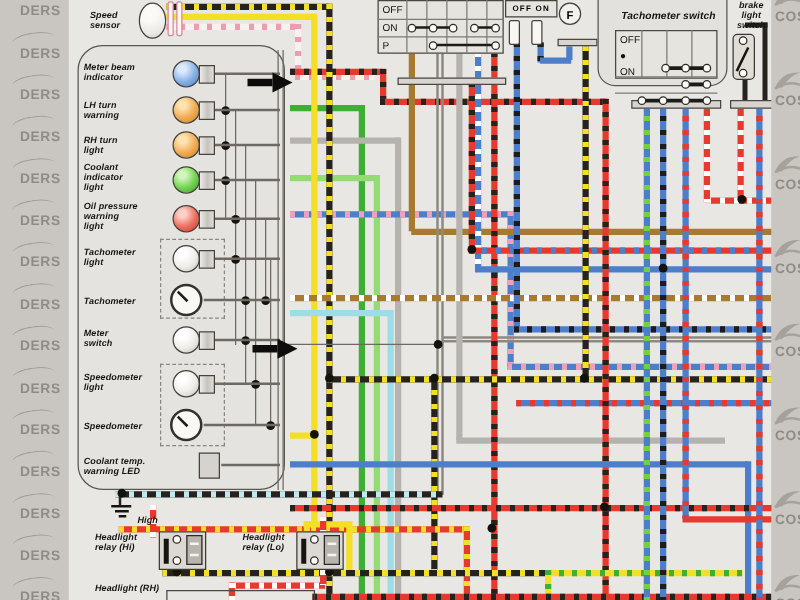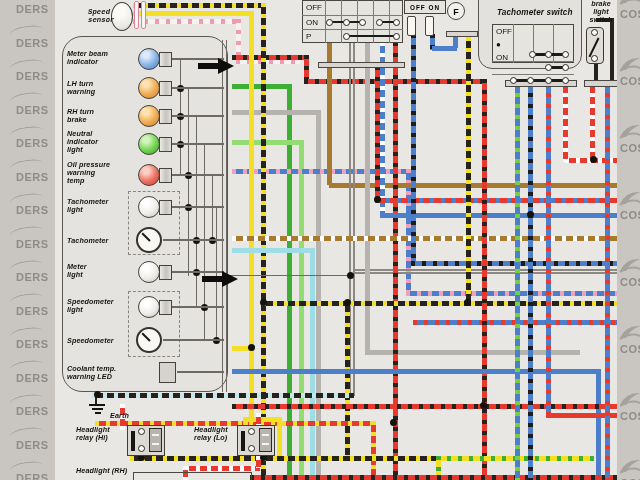--- a/index.html
+++ b/index.html
@@ -159,64 +159,64 @@
       <div style="left: 176.5px; top: 140.5px; width: 7px; height: 7px; background: rgb(20, 18, 13); border-radius: 50%; z-index: 12; position: absolute;"></div>
       <div style="left: 184.5px; top: 171.5px; width: 7px; height: 7px; background: rgb(20, 18, 13); border-radius: 50%; z-index: 12; position: absolute;"></div>
       <div style="left: 184.5px; top: 203.5px; width: 7px; height: 7px; background: rgb(20, 18, 13); border-radius: 50%; z-index: 12; position: absolute;"></div>
       <div style="left: 192.5px; top: 236.5px; width: 7px; height: 7px; background: rgb(20, 18, 13); border-radius: 50%; z-index: 12; position: absolute;"></div>
       <div style="left: 192.5px; top: 268.5px; width: 7px; height: 7px; background: rgb(20, 18, 13); border-radius: 50%; z-index: 12; position: absolute;"></div>
       <div style="left: 200.5px; top: 303.5px; width: 7px; height: 7px; background: rgb(20, 18, 13); border-radius: 50%; z-index: 12; position: absolute;"></div>
       <div style="left: 208.5px; top: 236.5px; width: 7px; height: 7px; background: rgb(20, 18, 13); border-radius: 50%; z-index: 12; position: absolute;"></div>
       <div style="left: 212.5px; top: 336.5px; width: 7px; height: 7px; background: rgb(20, 18, 13); border-radius: 50%; z-index: 12; position: absolute;"></div>
     </div>
 
-  <div class="lbl" style="left:88px;top:8px;font-family:Liberation Mono, monospace;">Speed
+  <div class="lbl" style="left:72px;top:8px;">Speed
 sensor</div>
   <div class="oval"></div>
 
   <div id="panel-items" style="left:0;top:0;width:640px;height:480px;z-index:10;">
       <div class="lbl" style="left: 67px; top: 50px; width: 60px; position: absolute;">Meter beam
 indicator</div>
       <div style="left: 138px; top: 48px; width: 22px; height: 22px; border-radius: 50%; border: 1.6px solid rgb(69, 66, 60); background: radial-gradient(circle at 35% 30%, rgb(220, 234, 252) 0px, rgb(220, 234, 252) 15%, rgb(134, 177, 230) 55%, rgb(79, 124, 186) 100%); position: absolute;"></div>
       <div style="left: 158.5px; top: 51.5px; width: 13px; height: 15px; border: 1.4px solid rgb(69, 66, 60); background: linear-gradient(90deg, rgb(236, 234, 230), rgb(198, 195, 190) 55%, rgb(226, 223, 218)); position: absolute;"></div>
       <div style="left: 172px; top: 58.4px; width: 52px; height: 1.2px; background: rgb(110, 106, 99); position: absolute;"></div>
       <div class="lbl" style="left: 67px; top: 80px; width: 60px; position: absolute;">LH turn
 warning</div>
       <div style="left: 138px; top: 77px; width: 22px; height: 22px; border-radius: 50%; border: 1.6px solid rgb(69, 66, 60); background: radial-gradient(circle at 35% 30%, rgb(253, 227, 178) 0px, rgb(253, 227, 178) 15%, rgb(240, 171, 82) 55%, rgb(207, 127, 46) 100%); position: absolute;"></div>
       <div style="left: 158.5px; top: 80.5px; width: 13px; height: 15px; border: 1.4px solid rgb(69, 66, 60); background: linear-gradient(90deg, rgb(236, 234, 230), rgb(198, 195, 190) 55%, rgb(226, 223, 218)); position: absolute;"></div>
       <div style="left: 172px; top: 87.4px; width: 52px; height: 1.2px; background: rgb(110, 106, 99); position: absolute;"></div>
       <div class="lbl" style="left: 67px; top: 108px; width: 60px; position: absolute;">RH turn
-brake</div>
+light</div>
       <div style="left: 138px; top: 105px; width: 22px; height: 22px; border-radius: 50%; border: 1.6px solid rgb(69, 66, 60); background: radial-gradient(circle at 35% 30%, rgb(253, 227, 178) 0px, rgb(253, 227, 178) 15%, rgb(240, 171, 82) 55%, rgb(207, 127, 46) 100%); position: absolute;"></div>
       <div style="left: 158.5px; top: 108.5px; width: 13px; height: 15px; border: 1.4px solid rgb(69, 66, 60); background: linear-gradient(90deg, rgb(236, 234, 230), rgb(198, 195, 190) 55%, rgb(226, 223, 218)); position: absolute;"></div>
       <div style="left: 172px; top: 115.4px; width: 52px; height: 1.2px; background: rgb(110, 106, 99); position: absolute;"></div>
-      <div class="lbl" style="left: 67px; top: 130px; width: 60px; position: absolute;">Neutral
+      <div class="lbl" style="left: 67px; top: 130px; width: 60px; position: absolute;">Coolant
 indicator
 light</div>
       <div style="left: 138px; top: 133px; width: 22px; height: 22px; border-radius: 50%; border: 1.6px solid rgb(69, 66, 60); background: radial-gradient(circle at 35% 30%, rgb(210, 245, 189) 0px, rgb(210, 245, 189) 15%, rgb(113, 211, 79) 55%, rgb(61, 156, 43) 100%); position: absolute;"></div>
       <div style="left: 158.5px; top: 136.5px; width: 13px; height: 15px; border: 1.4px solid rgb(69, 66, 60); background: linear-gradient(90deg, rgb(236, 234, 230), rgb(198, 195, 190) 55%, rgb(226, 223, 218)); position: absolute;"></div>
       <div style="left: 172px; top: 143.4px; width: 52px; height: 1.2px; background: rgb(110, 106, 99); position: absolute;"></div>
       <div class="lbl" style="left: 67px; top: 161px; width: 60px; position: absolute;">Oil pressure
 warning
-temp</div>
+light</div>
       <div style="left: 138px; top: 164px; width: 22px; height: 22px; border-radius: 50%; border: 1.6px solid rgb(69, 66, 60); background: radial-gradient(circle at 35% 30%, rgb(252, 208, 199) 0px, rgb(252, 208, 199) 15%, rgb(236, 111, 95) 55%, rgb(201, 58, 44) 100%); position: absolute;"></div>
       <div style="left: 158.5px; top: 167.5px; width: 13px; height: 15px; border: 1.4px solid rgb(69, 66, 60); background: linear-gradient(90deg, rgb(236, 234, 230), rgb(198, 195, 190) 55%, rgb(226, 223, 218)); position: absolute;"></div>
       <div style="left: 172px; top: 174.4px; width: 52px; height: 1.2px; background: rgb(110, 106, 99); position: absolute;"></div>
       <div class="lbl" style="left: 67px; top: 198px; width: 60px; position: absolute;">Tachometer
 light</div>
       <div style="left: 138px; top: 196px; width: 22px; height: 22px; border-radius: 50%; border: 1.6px solid rgb(69, 66, 60); background: radial-gradient(circle at 35% 30%, rgb(255, 255, 255) 0px, rgb(255, 255, 255) 15%, rgb(239, 237, 233) 55%, rgb(194, 191, 185) 100%); position: absolute;"></div>
       <div style="left: 158.5px; top: 199.5px; width: 13px; height: 15px; border: 1.4px solid rgb(69, 66, 60); background: linear-gradient(90deg, rgb(236, 234, 230), rgb(198, 195, 190) 55%, rgb(226, 223, 218)); position: absolute;"></div>
       <div style="left: 172px; top: 206.4px; width: 52px; height: 1.2px; background: rgb(110, 106, 99); position: absolute;"></div>
       <div class="lbl" style="left: 67px; top: 237px; width: 60px; position: absolute;">Tachometer</div>
       <div style="left: 136px; top: 227px; width: 26px; height: 26px; border-radius: 50%; border: 2px solid rgb(53, 50, 45); background: rgb(250, 248, 244); position: absolute;">
         <div style="left: 12px; top: 10.5px; width: 11px; height: 2px; background: rgb(29, 27, 23); transform-origin: 0px 50%; transform: rotate(-135deg); position: absolute;"></div>
       </div>
       <div style="left: 163px; top: 239.4px; width: 61px; height: 1.2px; background: rgb(110, 106, 99); position: absolute;"></div>
       <div class="lbl" style="left: 67px; top: 263px; width: 60px; position: absolute;">Meter
-light</div>
+switch</div>
       <div style="left: 138px; top: 261px; width: 22px; height: 22px; border-radius: 50%; border: 1.6px solid rgb(69, 66, 60); background: radial-gradient(circle at 35% 30%, rgb(255, 255, 255) 0px, rgb(255, 255, 255) 15%, rgb(239, 237, 233) 55%, rgb(194, 191, 185) 100%); position: absolute;"></div>
       <div style="left: 158.5px; top: 264.5px; width: 13px; height: 15px; border: 1.4px solid rgb(69, 66, 60); background: linear-gradient(90deg, rgb(236, 234, 230), rgb(198, 195, 190) 55%, rgb(226, 223, 218)); position: absolute;"></div>
       <div style="left: 172px; top: 271.4px; width: 52px; height: 1.2px; background: rgb(110, 106, 99); position: absolute;"></div>
       <div class="lbl" style="left: 67px; top: 298px; width: 60px; position: absolute;">Speedometer
 light</div>
       <div style="left: 138px; top: 296px; width: 22px; height: 22px; border-radius: 50%; border: 1.6px solid rgb(69, 66, 60); background: radial-gradient(circle at 35% 30%, rgb(255, 255, 255) 0px, rgb(255, 255, 255) 15%, rgb(239, 237, 233) 55%, rgb(194, 191, 185) 100%); position: absolute;"></div>
       <div style="left: 158.5px; top: 299.5px; width: 13px; height: 15px; border: 1.4px solid rgb(69, 66, 60); background: linear-gradient(90deg, rgb(236, 234, 230), rgb(198, 195, 190) 55%, rgb(226, 223, 218)); position: absolute;"></div>
       <div style="left: 172px; top: 306.4px; width: 52px; height: 1.2px; background: rgb(110, 106, 99); position: absolute;"></div>
       <div class="lbl" style="left: 67px; top: 337px; width: 60px; position: absolute;">Speedometer</div>
       <div style="left: 136px; top: 327px; width: 26px; height: 26px; border-radius: 50%; border: 2px solid rgb(53, 50, 45); background: rgb(250, 248, 244); position: absolute;">
@@ -298,21 +298,21 @@
 light
 switch</div>
   <div class="brake-box"></div>
   <div class="bcontact" style="left:591px;top:29px;"></div>
   <div class="bcontact" style="left:591px;top:55px;"></div>
   <div class="bdiag"></div>
 
   <div class="earth-line" style="left:89px;top:404px;width:16px;height:2px;"></div>
   <div class="earth-line" style="left:92px;top:408px;width:11px;height:2px;"></div>
   <div class="earth-line" style="left:94.5px;top:412px;width:6px;height:2px;"></div>
-  <div class="lbl" style="left:110px;top:412px;">Earth</div>
+  <div class="lbl" style="left:110px;top:412px;">High</div>
 
   <div id="relays" style="left:0;top:0;width:640px;height:480px;z-index:10;">
       <div class="lbl" style="left: 76px; top: 426px; width: 50px; position: absolute;">Headlight
 relay (Hi)</div>
       <div style="left: 127px; top: 425px; width: 38px; height: 31px; border: 1.5px solid rgb(63, 60, 55); background: rgb(220, 217, 212); position: absolute;">
         <div style="left: 3px; top: 5px; width: 4px; height: 20px; background: rgb(23, 21, 15); position: absolute;"></div>
         <div style="left: 10px; top: 2px; width: 7px; height: 7px; border-radius: 50%; background: rgb(252, 250, 247); border: 1.3px solid rgb(43, 41, 37); position: absolute;"></div>
         <div style="left: 10px; top: 19px; width: 7px; height: 7px; border-radius: 50%; background: rgb(252, 250, 247); border: 1.3px solid rgb(43, 41, 37); position: absolute;"></div>
         <div style="left: 21px; top: 2px; width: 13px; height: 24px; background: rgb(184, 181, 175); border: 1.2px solid rgb(43, 41, 37); position: absolute;">
           <div style="left: 2px; top: 5px; width: 7px; height: 2px; background: rgb(246, 244, 240); position: absolute;"></div>

